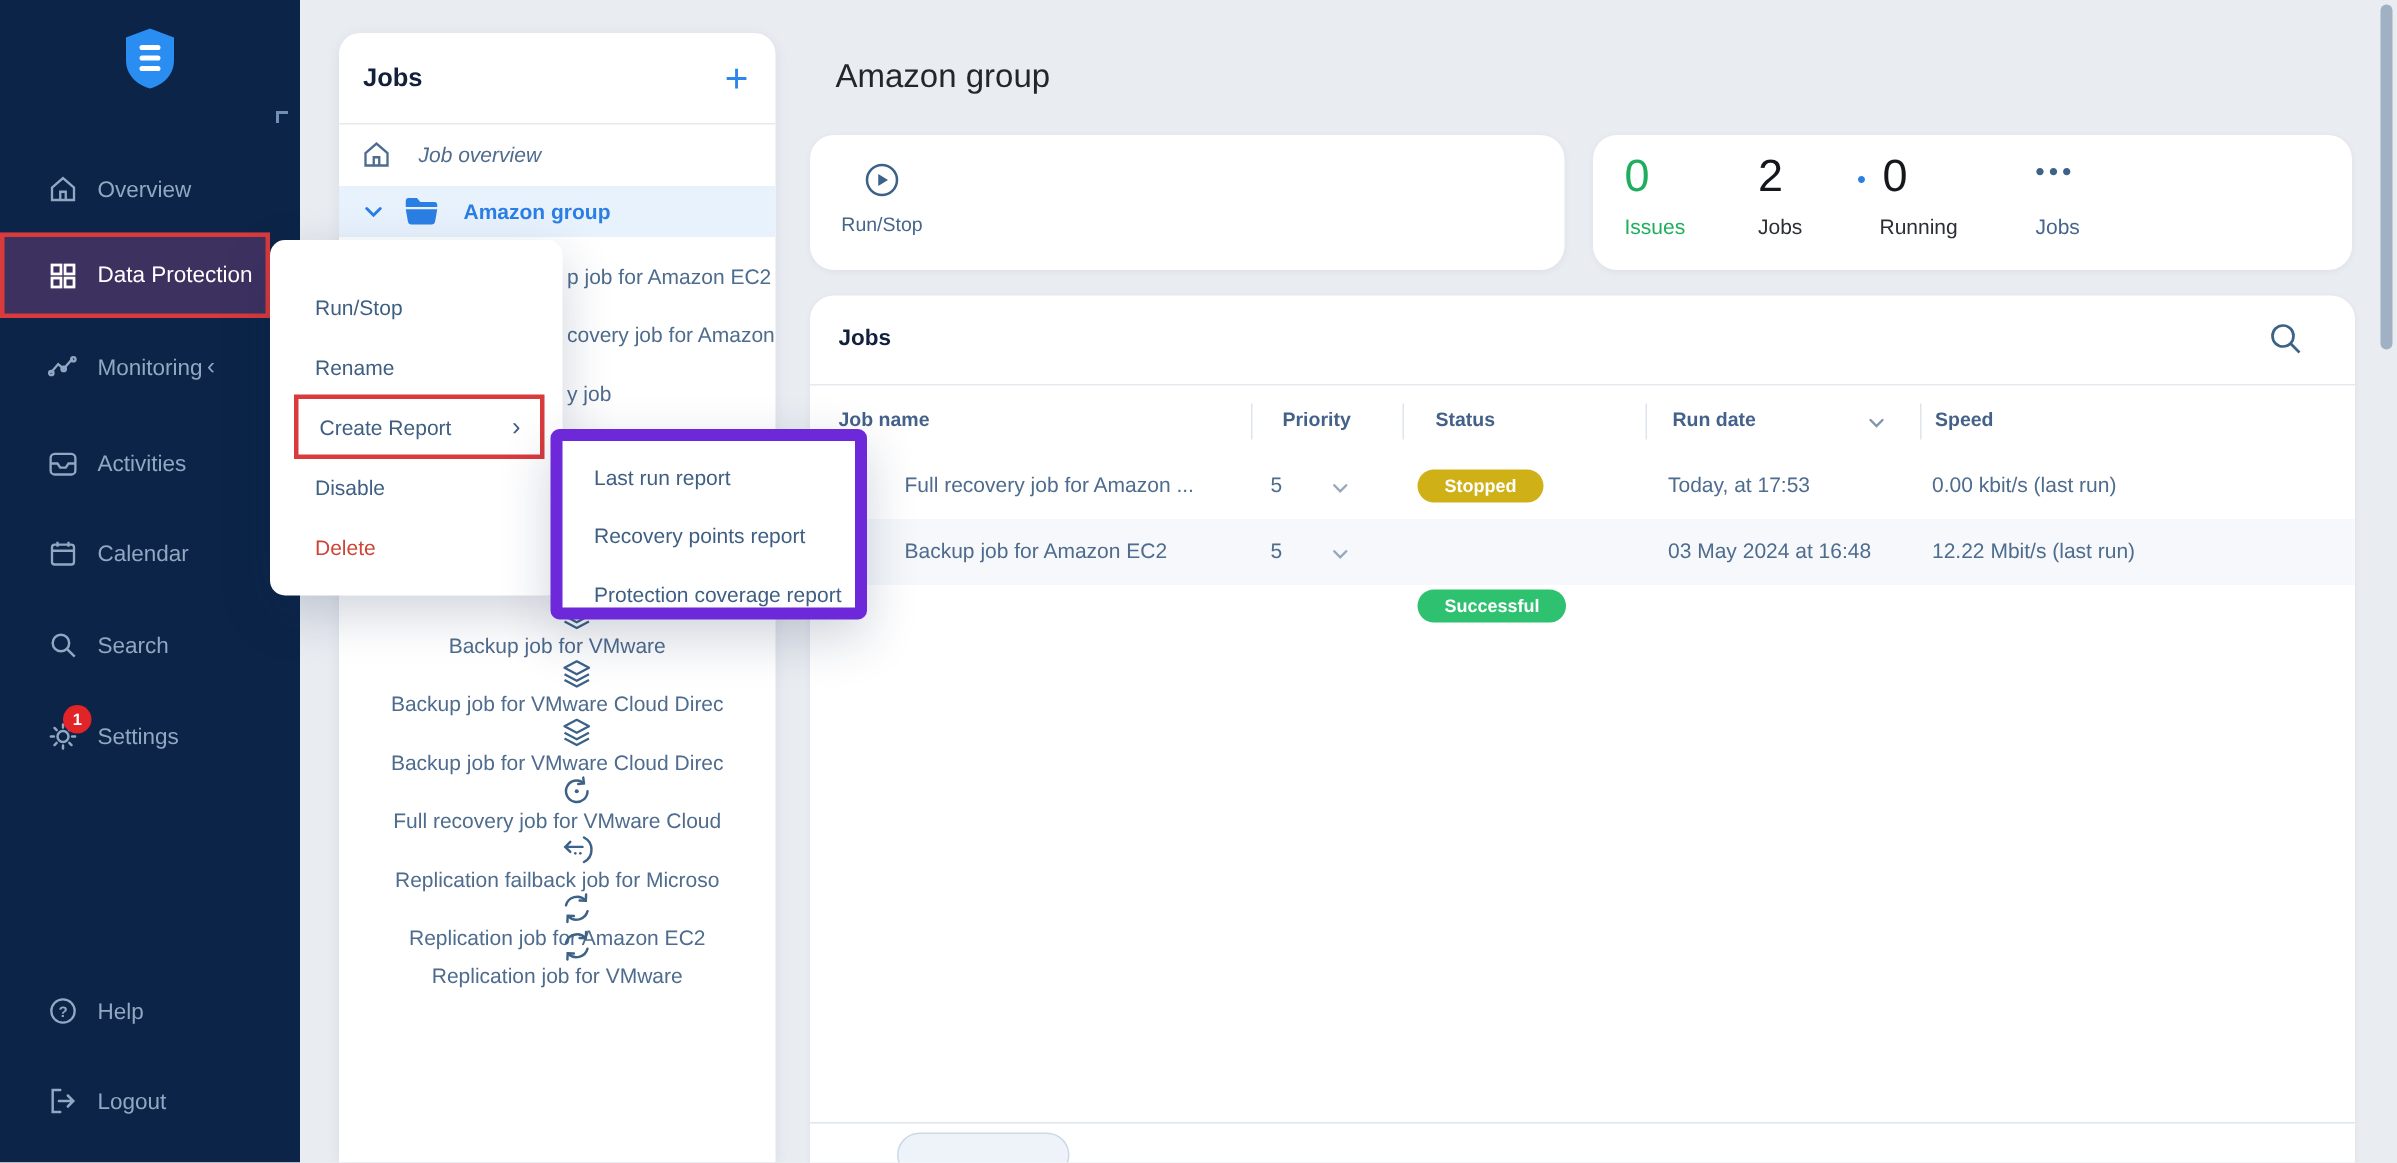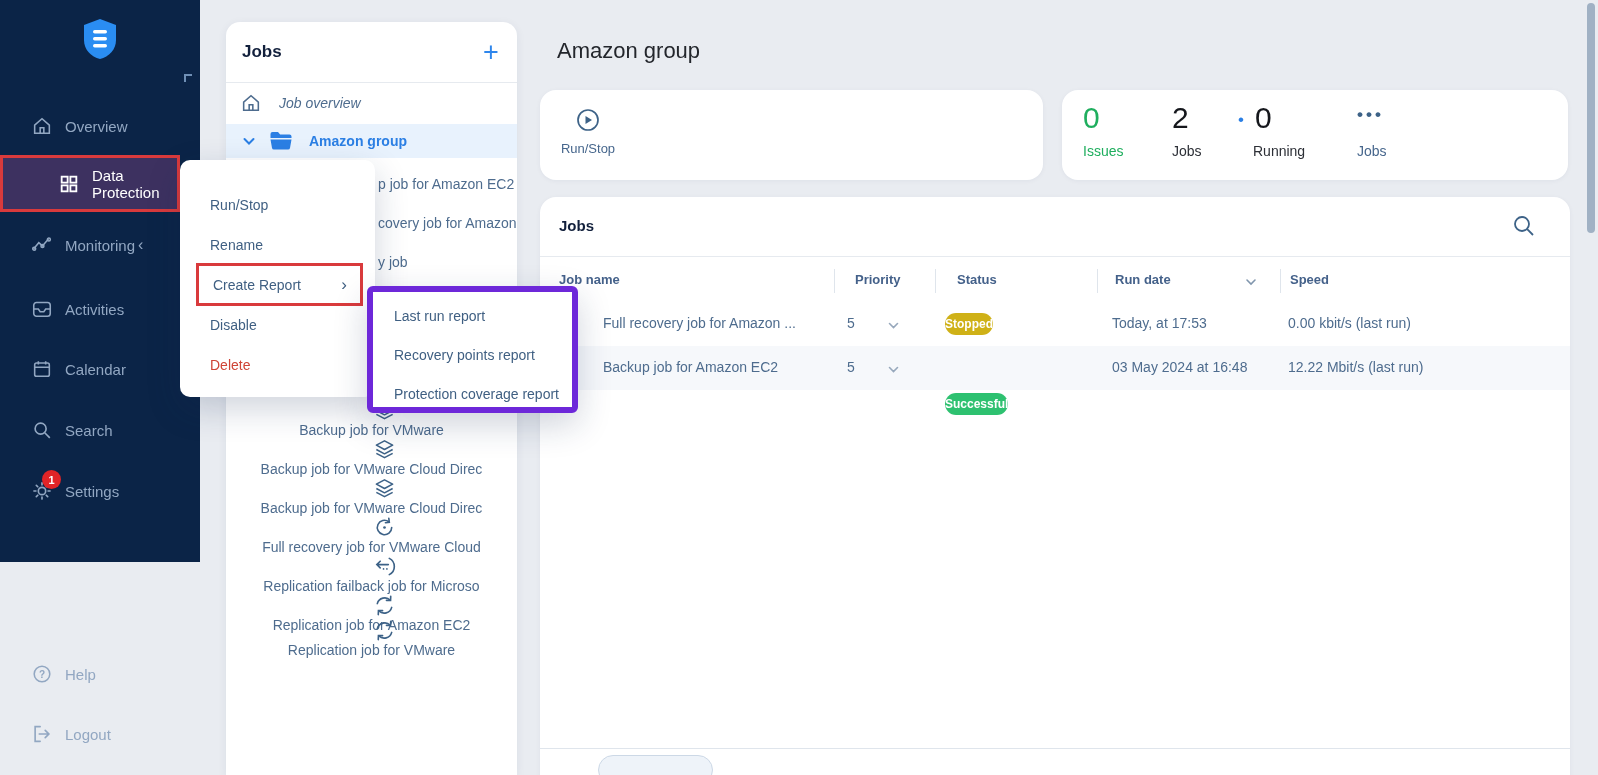--- a/index.html
+++ b/index.html
@@ -1,25 +1,25 @@
 <!DOCTYPE html>
 <html><head>
 <meta charset="utf-8">
 <style>
   * { margin:0; padding:0; box-sizing:border-box; }
   html,body { width:1598px; height:775px; overflow:hidden; }
   body { background:#e9ecf1; font-family:"Liberation Sans", sans-serif; position:relative; color:#4e6c8e; }
 
   
-  .sidebar { position:absolute; left:0; top:0; width:200px; height:562px; background:#0b2447; z-index:2; }
+  .sidebar { position:absolute; left:0; top:0; width:200px; height:775px; background:#0b2447; z-index:2; }
   .logo { position:absolute; left:82px; top:18px; }
   .corner-mark { position:absolute; left:184px; top:74px; width:8px; height:8px; border-left:2px solid #6f8fb5; border-top:2px solid #6f8fb5; }
   .nav-item { position:absolute; left:0; width:200px; height:44px; display:flex; align-items:center; color:#92a7c2; font-size:15px; cursor:pointer; }
   .nav-item .nicon { width:22px; height:22px; margin-left:31px; margin-right:12px; flex:0 0 auto; }
-  .nav-item.active { left:0; width:180px; height:57px; background:#3d3160; border:3px solid #d93a3c; color:#ffffff;padding-left:27px; }
+  .nav-item.active { left:0; width:180px; height:57px; background:#3d3160; border:3px solid #d93a3c; color:#ffffff; }
   .nav-item.active .nicon { margin-left:28px; }
   .nav-chevron { position:absolute; left:138px; font-size:16px; color:#92a7c2; }
   .badge-dot { position:absolute; left:42px; top:470px; width:19px; height:19px; background:#e02427; border-radius:50%; color:#fff; font-size:11px; font-weight:bold; display:flex; align-items:center; justify-content:center; z-index:3; }
 
   
   .jobs-panel { position:absolute; left:226px; top:22px; width:291px; height:753px; background:#fff; border-radius:14px 14px 0 0; box-shadow:0 2px 10px rgba(20,40,80,.07); overflow:hidden; z-index:1; }
   .jp-title { position:absolute; left:16px; top:20px; font-size:17px; font-weight:bold; color:#12203c; }
   .jp-add { position:absolute; left:250px; top:15px; width:30px; height:30px; font-size:27px; font-weight:300; color:#2e86ec; text-align:center; line-height:30px; cursor:pointer; }
   .jp-divider { position:absolute; left:0; top:60px; width:291px; height:1px; background:#e6eaef; }
   .jp-row { position:absolute; left:0; width:291px; height:38px; display:flex; align-items:center; font-size:14px; color:#4e6c8e; white-space:nowrap; cursor:pointer;font-style:italic; }
@@ -33,21 +33,21 @@
   .tree-item .ticon { width:23px; height:23px; margin-left:41px; margin-right:15px; flex:0 0 auto; }
 
   
   .ctx-menu { position:absolute; left:180px; top:160px; width:195px; height:237px; background:#fff; border-radius:10px; box-shadow:0 12px 34px rgba(20,40,80,.20); z-index:5; }
   .ctx-item { position:absolute; left:0; width:195px; height:40px; line-height:40px; padding-left:30px; font-size:14px; color:#3f5f82; cursor:pointer; }
   .ctx-item.danger { color:#cf4436; }
   .ctx-highlight { position:absolute; left:16px; top:103px; width:167px; height:43px; border:3px solid #d93a3c; display:flex; align-items:center; justify-content:space-between; padding:0 13px 0 14px; font-size:14px; color:#3f5f82; cursor:pointer; }
   .ctx-highlight .sub-arrow { color:#3f5f82; font-size:17px; }
 
   
-  .submenu { position:absolute; left:367px; top:286px; width:211px; height:127px; background:#fff; border:6px solid #6d28d9; border-radius:6px; box-shadow:0 12px 34px rgba(20,40,80,.20); z-index:6; }
+  .submenu { position:absolute; left:367px; top:286px; width:211px; height:127px; background:#fff; border:8px solid #6d28d9; border-radius:6px; box-shadow:0 12px 34px rgba(20,40,80,.20); z-index:6; }
   .sub-item { position:absolute; left:0; width:205px; height:39px; line-height:39px; padding-left:21px; font-size:14px; color:#3f5f82; white-space:nowrap; cursor:pointer; }
 
   
   .main-title { position:absolute; left:557px; top:38px; font-size:22px; color:#23262c; }
   .card { position:absolute; background:#fff; border-radius:16px; box-shadow:0 1px 5px rgba(25,39,80,.05); }
   .toolbar-card { left:540px; top:90px; width:503px; height:90px; }
   .tb-btn { position:absolute; top:0; width:90px; height:90px; text-align:center; cursor:pointer; }
   .tb-btn .bicon { display:inline-block; width:26px; height:26px; margin-top:17px; color:#3d6287; }
   .tb-btn .blabel { display:block; margin-top:4px; font-size:13px; color:#46668c; }
   .stats-card { left:1062px; top:90px; width:506px; height:90px; }
@@ -63,21 +63,21 @@
   .jc-title { position:absolute; left:19px; top:20px; font-size:15px; font-weight:bold; color:#12203c; }
   .jc-search { position:absolute; left:971px; top:16px; width:26px; height:26px; color:#3d6287; cursor:pointer; }
   .jc-divider { position:absolute; left:0; top:59px; width:1030px; height:1px; background:#e6eaef; }
   .col-h { position:absolute; top:75px; font-size:13px; font-weight:bold; color:#44618a; cursor:pointer; }
   .col-sep { position:absolute; top:72px; width:1px; height:24px; background:#dfe5ec; }
   .sort-chev { position:absolute; left:705px; top:79px; width:12px; height:12px; color:#8096ad; cursor:pointer; }
   .trow { position:absolute; left:0; width:1030px; height:44px; }
   .trow.alt { background:#f6f8fb; }
   .tcell { position:absolute; top:13px; font-size:14px; color:#4e6c8e; white-space:nowrap; }
   .prio-chev { position:absolute; left:347px; top:17px; width:13px; height:13px; color:#97a8bc; cursor:pointer; }
-  .badge { position:absolute; left:405px; top:11px; height:22px; line-height:22px; padding:0 0; border-radius:12px; color:#fff; font-size:12px; font-weight:bold; }
+  .badge { position:absolute; left:405px; top:11px; height:22px; line-height:22px; padding:0 18px; border-radius:12px; color:#fff; font-size:12px; font-weight:bold; }
   .badge.stopped { background:#cfb117; }
   .badge.successful { background:#2ec170;margin-top:36px; }
   .bottom-divider { position:absolute; left:0; top:551px; width:1030px; height:1px; background:#dfe5ec; }
   .partial-pill { position:absolute; left:58px; top:558px; width:115px; height:30px; background:#eef3f9; border:1px solid #ccd8e6; border-radius:16px; cursor:pointer; }
 
   .scroll-thumb { position:absolute; left:1587px; top:3px; width:8px; height:230px; background:#a0b1c4; border-radius:4px; z-index:9; cursor:pointer; }
 
   svg { display:block; width:100%; height:100%; }
 </style>
 </head>

